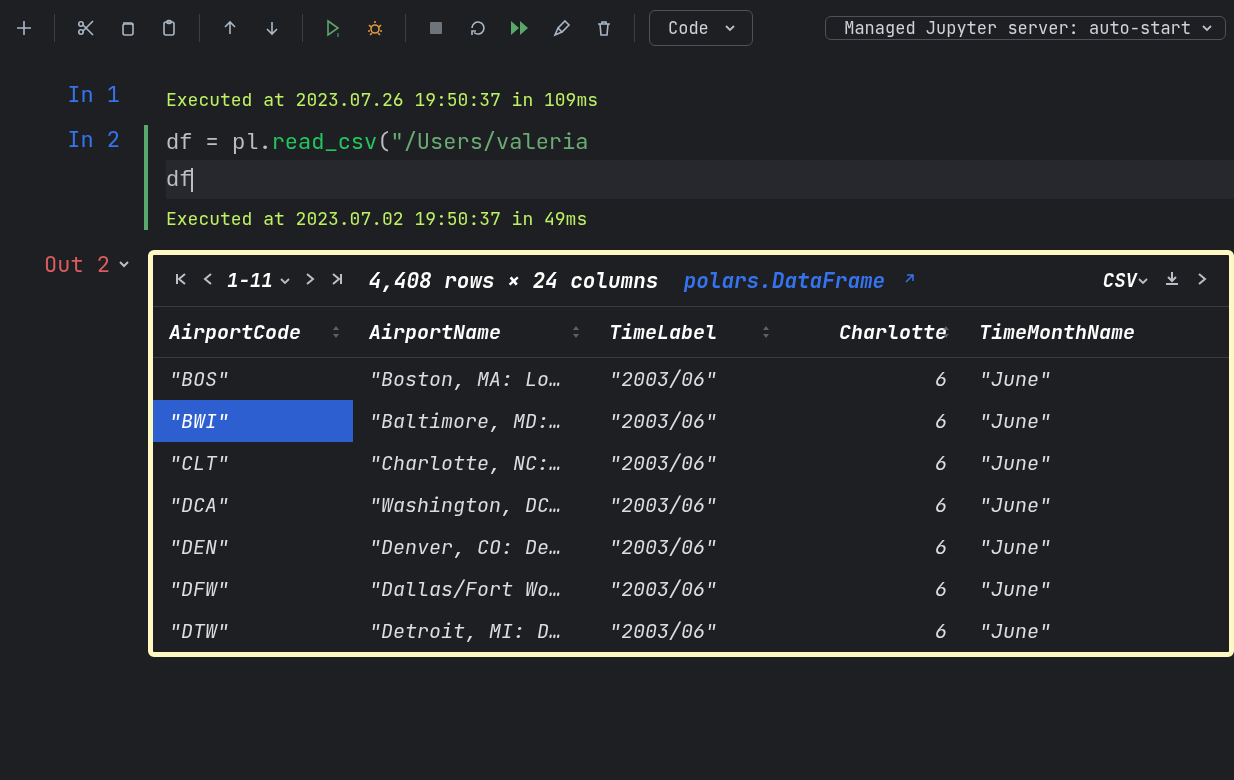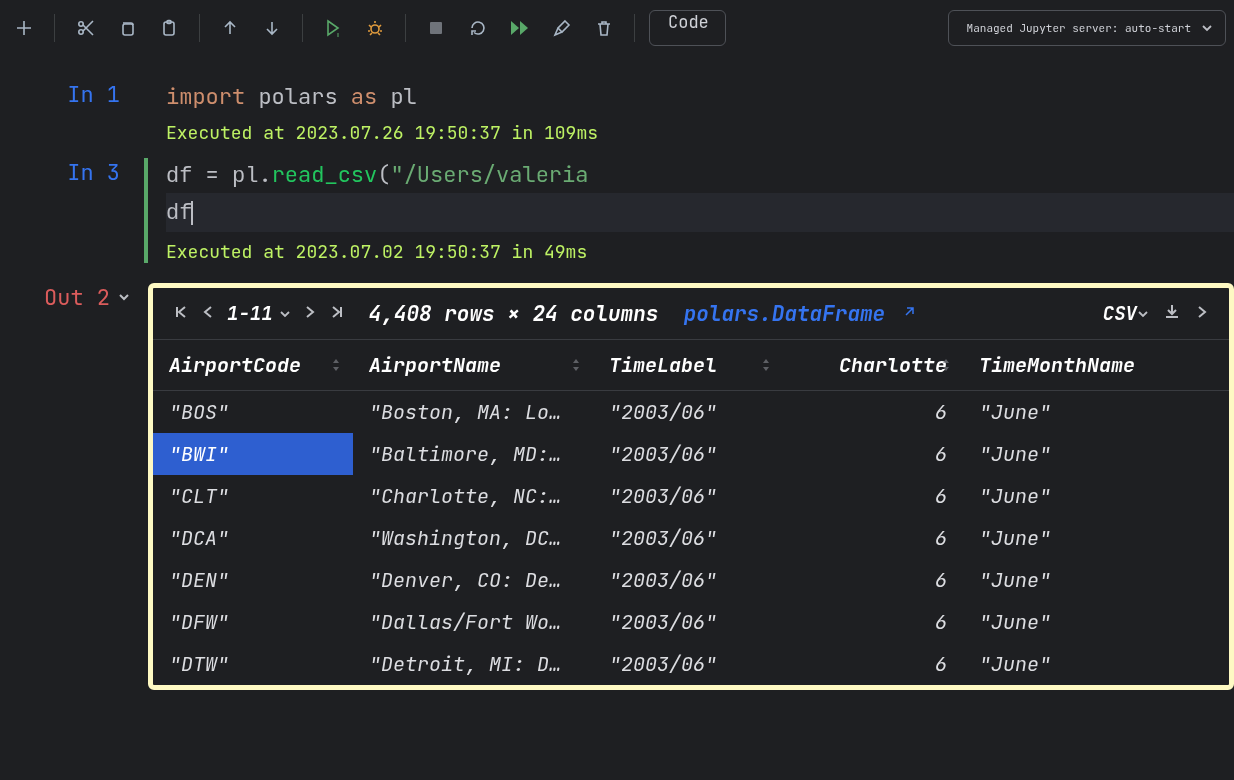--- a/index.html
+++ b/index.html
@@ -4,22 +4,22 @@
 <style>
   * { margin:0; padding:0; box-sizing:border-box; font-family: "JetBrains Mono", "SF Mono", Menlo, Consolas, monospace; }
   body { background:#1e1f22; color:#BCBEC4; width:1234px; height:780px; overflow:hidden; }
 
   
   .toolbar { height:56px; background:#1e1f22; display:flex; align-items:center; gap:10px; padding:0 8px; border-bottom:1px solid #1e1f22; }
   .tb-btn { width:32px; height:32px; display:flex; align-items:center; justify-content:center; color:#A9B7C6; border-radius:4px; }
   .tb-sep { width:1px; height:28px; background:#3c3f41; margin:0 4px; }
   .tb-btn svg { stroke:currentColor; fill:none; stroke-width:1.6; }
   .green { color:#59a869; }
-  .cell-type-btn { height:36px; padding:0 16px 0 18px; border:1px solid #4e5157; border-radius:6px; display:flex; align-items:center; gap:15px; font-size:17px; color:#d0d2d8;flex-direction:column; }
-  .server-btn { height:36px; padding:0 12px 0 18px; border:1px solid #4e5157; border-radius:6px; display:flex; align-items:center; gap:10px; font-size:11px; color:#d0d2d8; }
+  .cell-type-btn { height:36px; padding:0 16px 0 18px; border:1px solid #4e5157; border-radius:6px; display:flex; align-items:center; gap:15px; font-size:17px; color:#d0d2d8; }
+  .server-btn { height:24px; padding:0 12px 0 18px; border:1px solid #4e5157; border-radius:6px; display:flex; align-items:center; gap:10px; font-size:17px; color:#d0d2d8; }
   .spacer { flex:1; }
 
   
   .notebook { padding-top:24px; }
   .cell-row { display:flex; align-items:flex-start; margin-bottom:14px; position:relative; }
   .gutter { width:148px; flex-shrink:0; text-align:right; padding-right:28px; font-size:22px;padding-left:44px; }
   .in-label   { color:#3574F0; }
   .out-label  { color:#DB5C5C; }
   .out-gutter { display:flex; align-items:center; justify-content:flex-end; gap:6px; padding-right:16px; }
   .cell-body { flex:1; position:relative; padding-left:18px; }
@@ -159,27 +159,26 @@
         <path d="M2 4l4 4 4-4" fill="none" stroke="#BCBEC4" stroke-width="1.8"></path>
       </svg>
   </div>
 </div>
 
 <div class="notebook">
 
   <div class="cell-row">
     <div class="gutter in-label">In 1</div>
     <div class="cell-body">
-      <div class="code-line"><span class="kw">import</span> <span class="mod">polars</span> <span class="kw">as</span> <span class="mod">pl</span></div>
       <div class="exec-msg">Executed at 2023.07.26 19:50:37 in 109ms</div>
     </div>
   </div>
 
   <div class="cell-row">
-    <div class="gutter in-label">In 3</div>
+    <div class="gutter in-label">In 2</div>
     <div class="cell-body focused-cell">
       <div class="code-line"><span class="var">df</span><span class="op"> = </span><span class="var">pl</span><span class="op">.</span><span class="fn">read_csv</span><span class="op">(</span><span class="str">"/Users/valeria</span></div>
       <div class="code-line current-line" style="padding:2px 0;"><span class="var">df</span><span class="cursor"></span></div>
       <div class="exec-msg">Executed at 2023.07.02 19:50:37 in 49ms</div>
     </div>
   </div>
 
   <div class="cell-row" style="margin-top:20px;">
     <div class="gutter out-gutter">
       <span class="out-label">Out 2</span>

